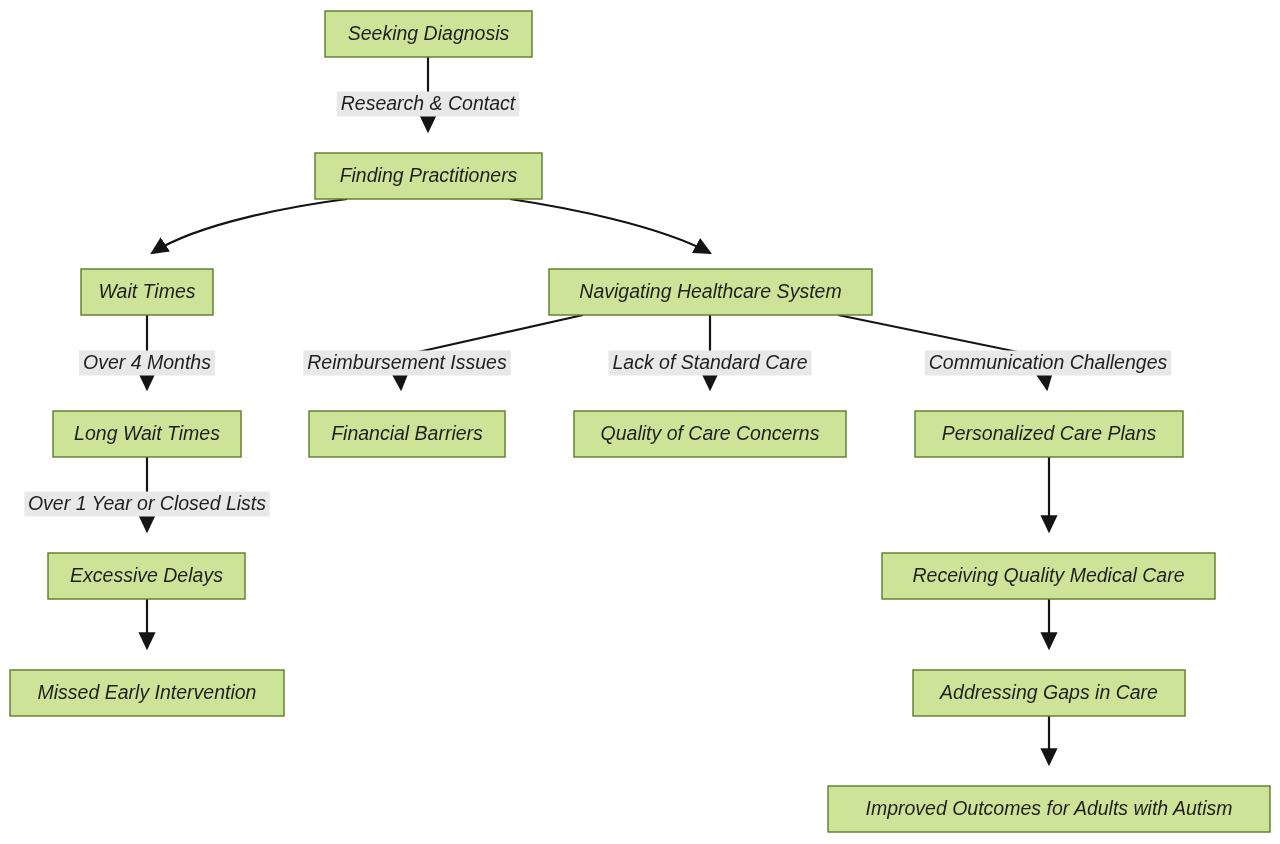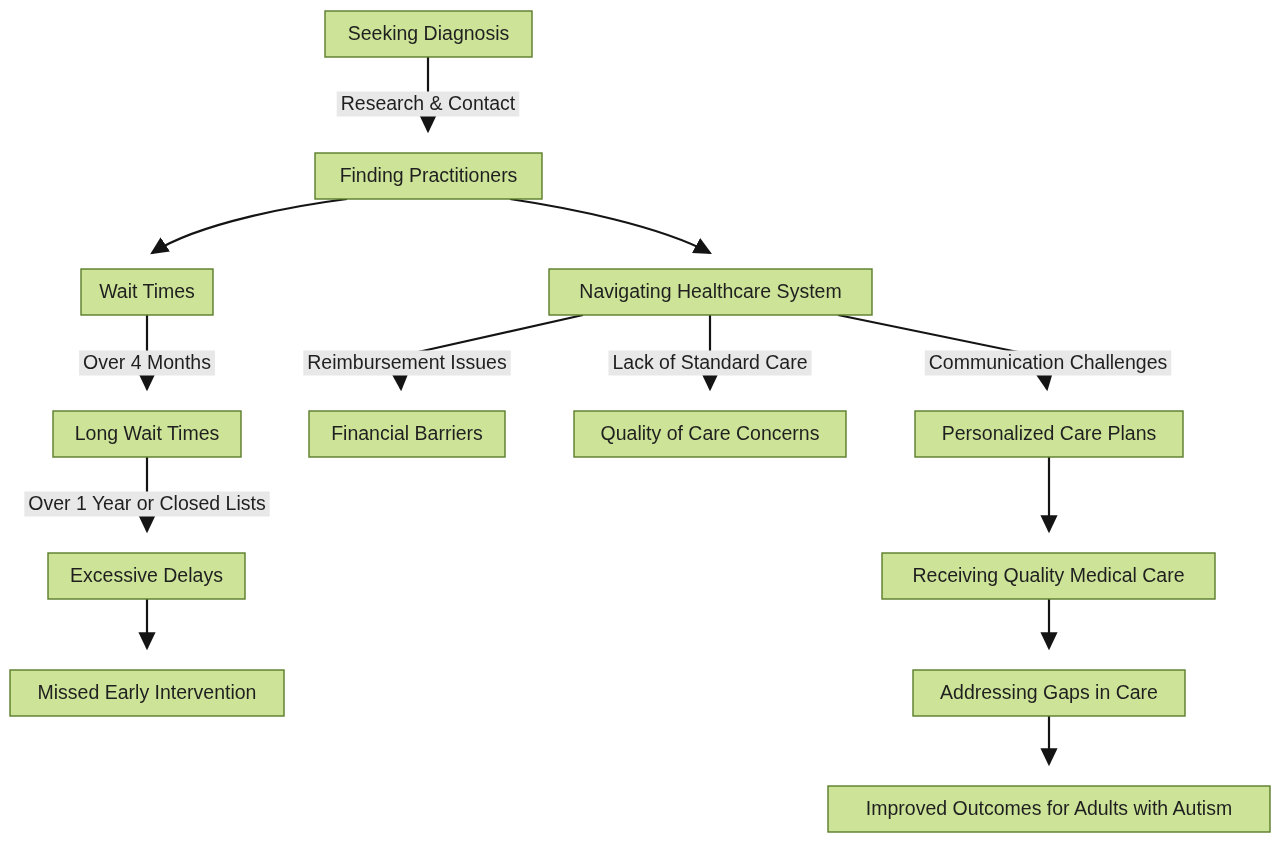--- a/index.html
+++ b/index.html
@@ -11,20 +11,21 @@
     width: 1280px;
     height: 844px;
     font-family: "Liberation Sans", sans-serif;
     overflow: hidden;
   }
   #flowchart-root {
     position: relative;
     width: 1280px;
     height: 844px;
     background: #ffffff;
+    font-style: italic;
   }
   svg#diagram {
     display: block;
     width: 1280px;
     height: 844px;
   }
   .node-box {
     stroke-width: 1.4px;
   }
   .node-label {

